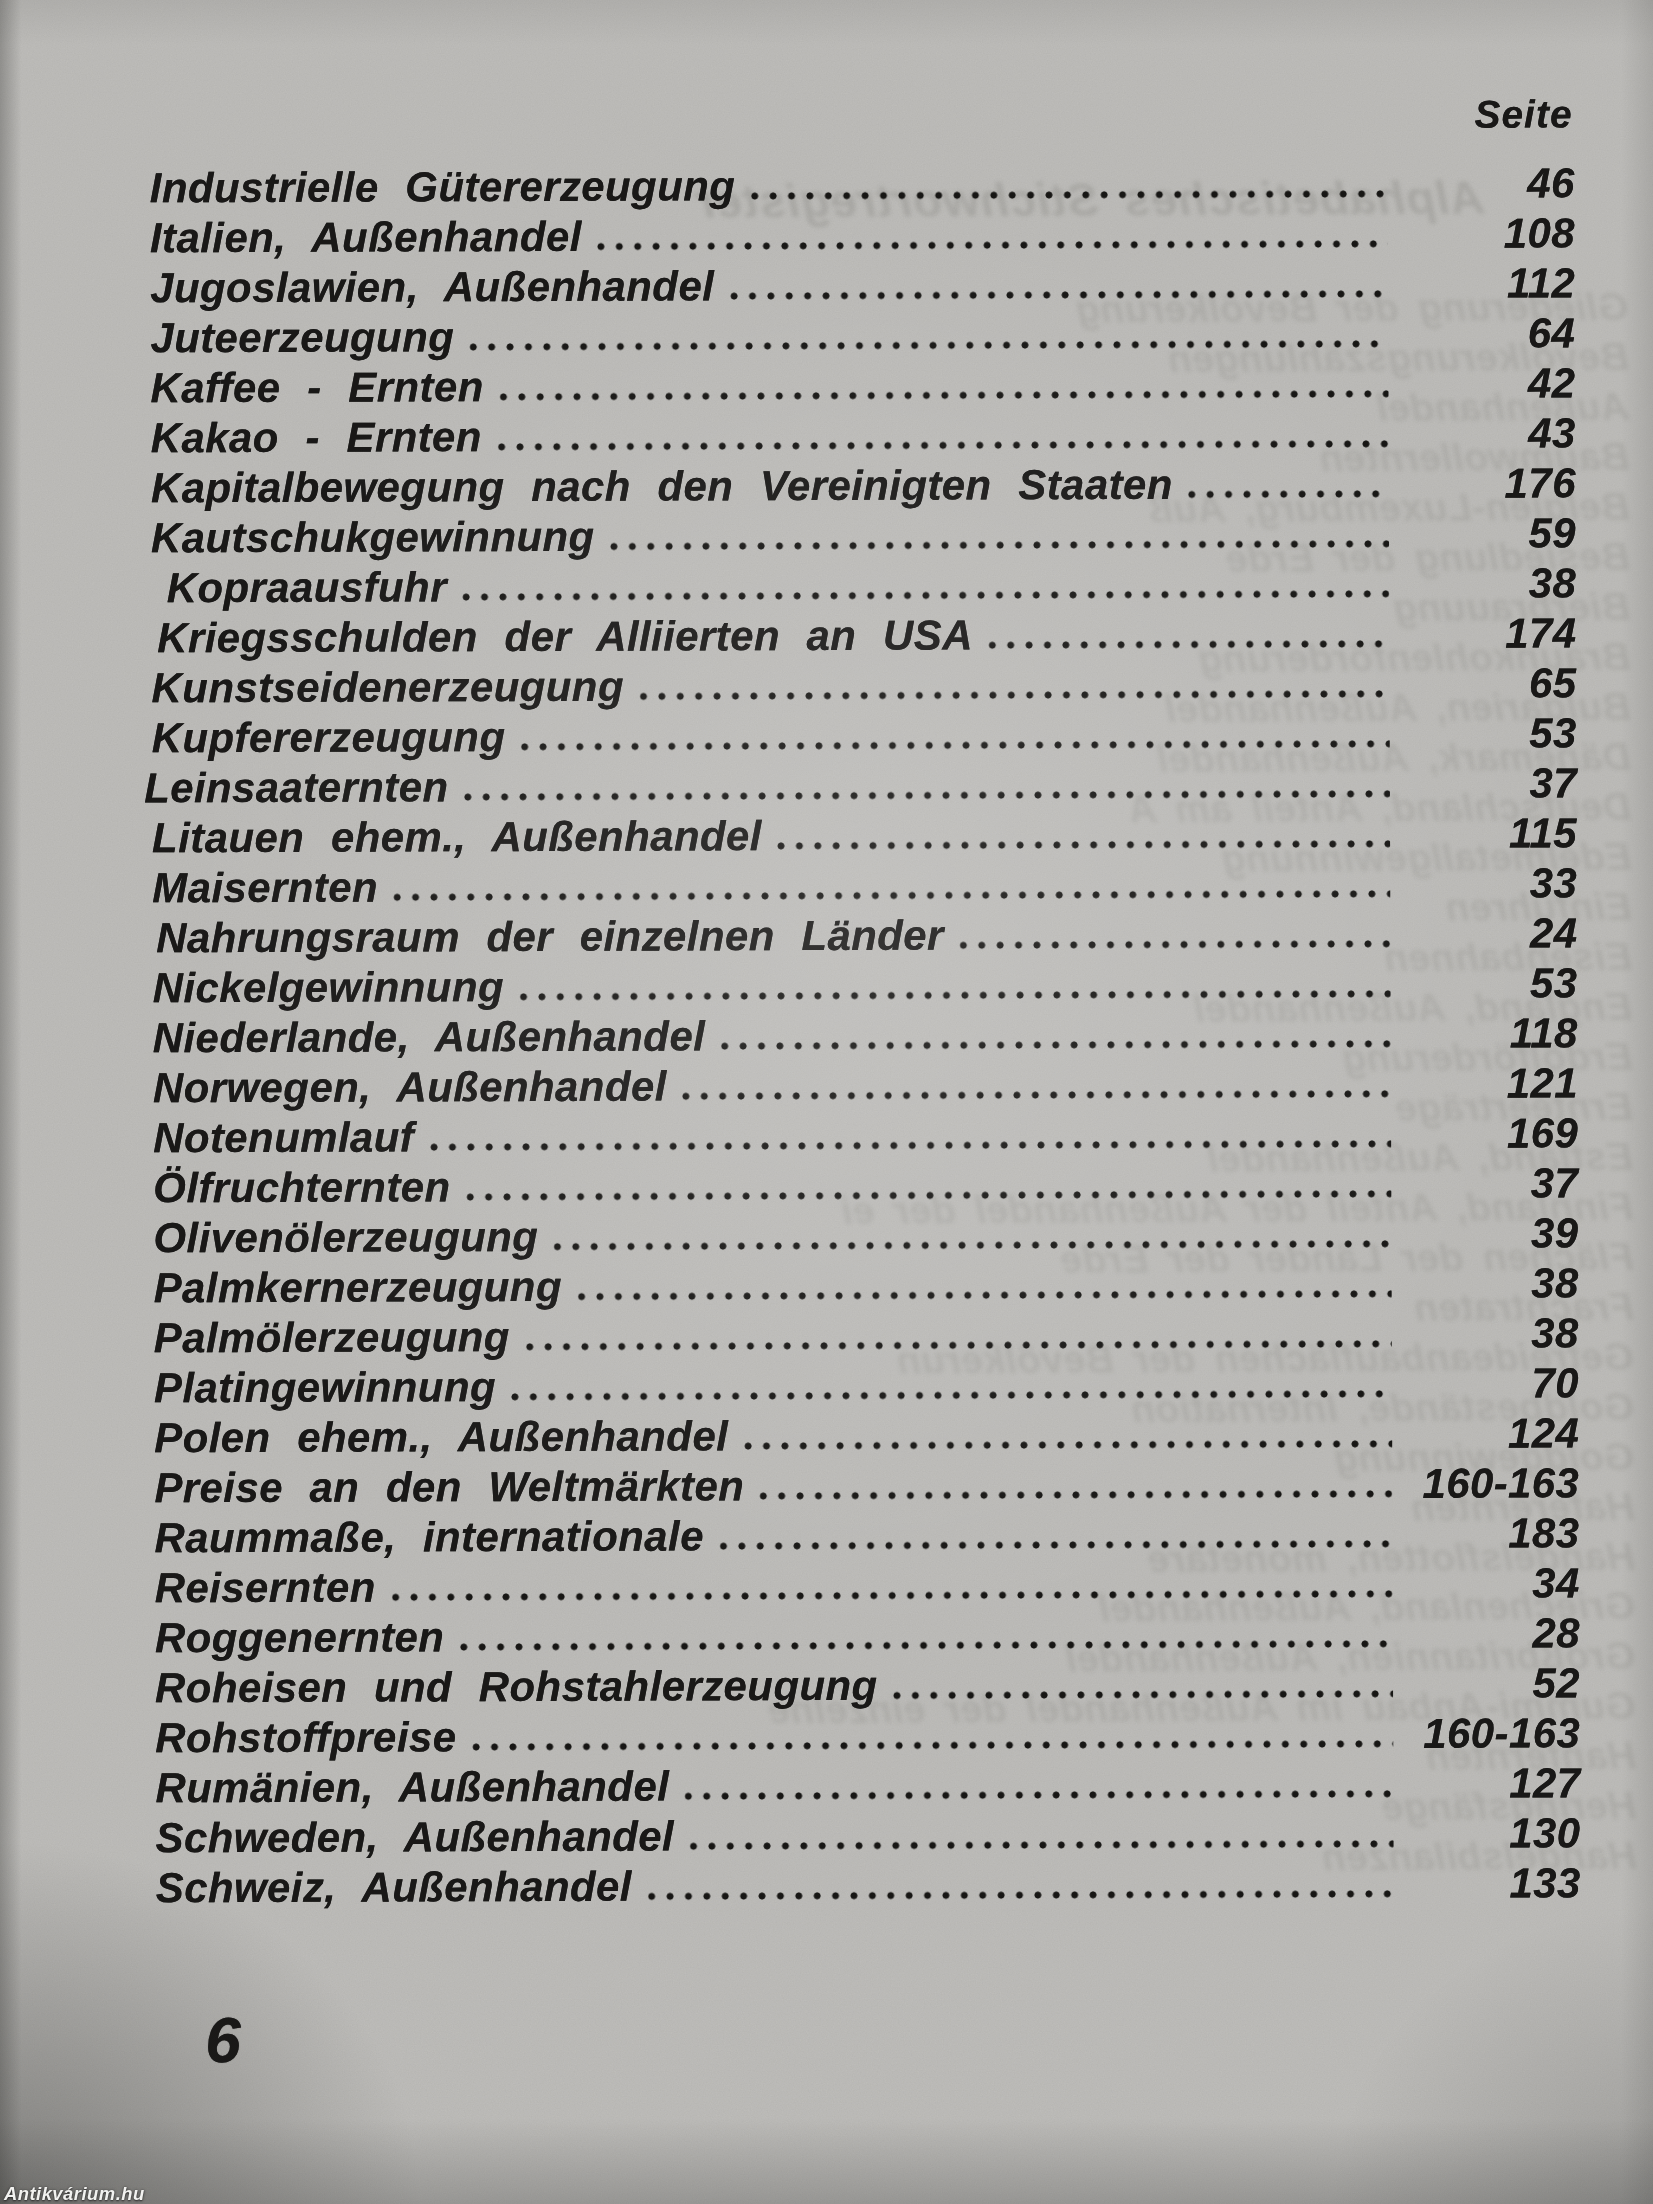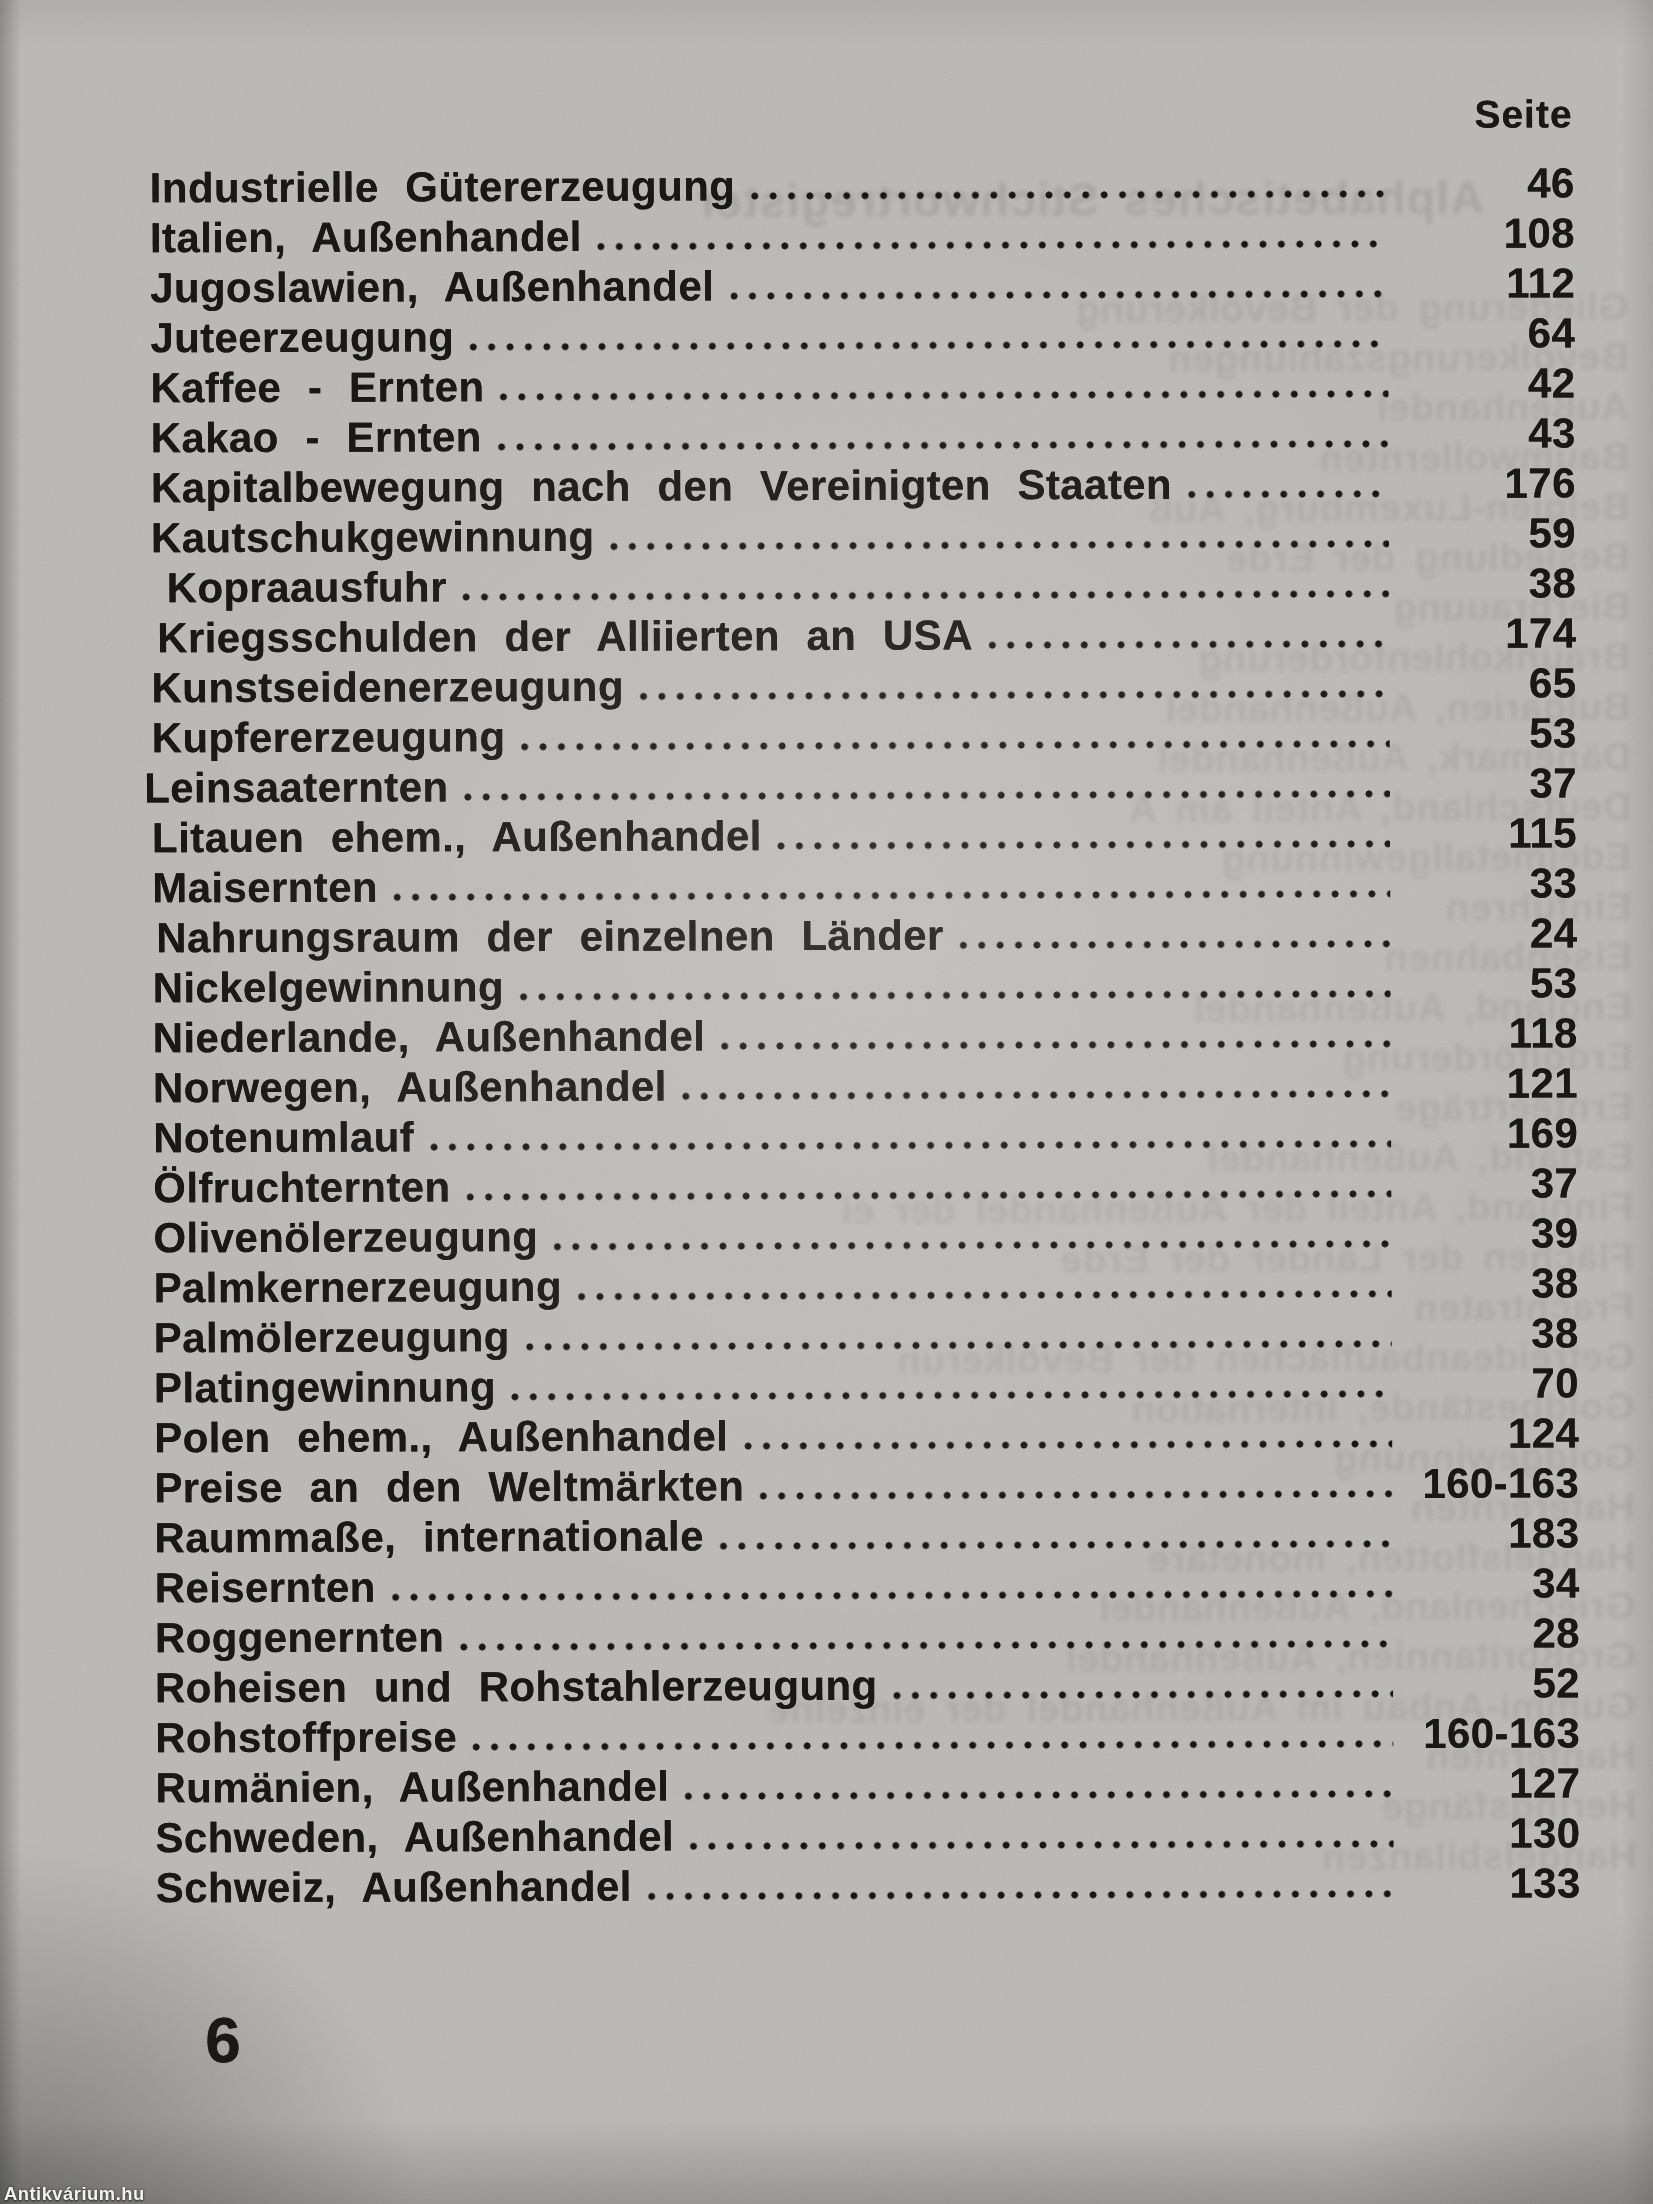--- a/index.html
+++ b/index.html
@@ -85,21 +85,21 @@
   .watermark{
     position:absolute;left:3.9px;bottom:0px;
     font-size:18.4px;font-weight:700;letter-spacing:0.5px;
     color:#f2f2f0;
     text-shadow:0 1px 1.9px rgba(30,30,30,.8), 0 0 2.9px rgba(40,40,40,.6);
   }
 </style>
 </head>
 <body>
 
-<div class="scan" style="background: rgb(195, 194, 191); color: rgb(26, 25, 24);">
+<div class="scan" style="background: rgb(195, 194, 191); color: rgb(26, 25, 24); font-style: italic;">
 
   <div class="ghost-layer">
     <div class="ghost-title">Alphabetisches Stichwortregister</div>
     <div id="ghost-lines">
         <div class="ghost-line" style="top: 289px;">Gliederung der Bevölkerung</div>
         <div class="ghost-line" style="top: 339px;">Bevölkerungszählungen</div>
         <div class="ghost-line" style="top: 389px;">Außenhandel</div>
         <div class="ghost-line" style="top: 439px;">Baumwollernten</div>
         <div class="ghost-line" style="top: 489px;">Belgien-Luxemburg, Auß</div>
         <div class="ghost-line" style="top: 539px;">Besiedlung der Erde</div>

